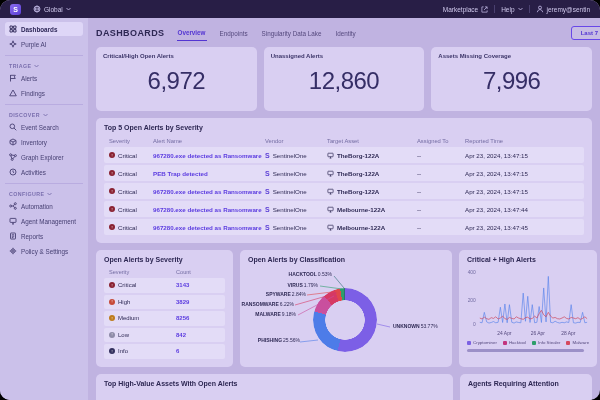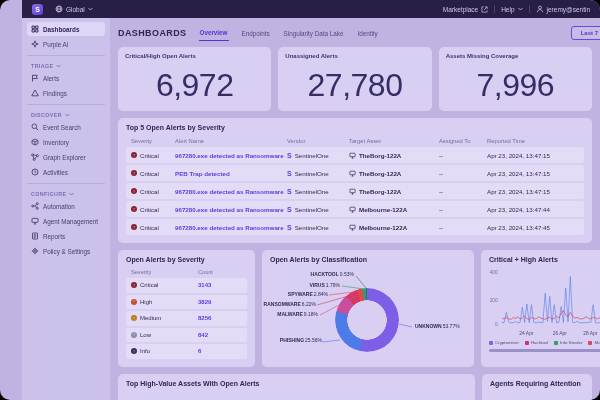--- a/index.html
+++ b/index.html
@@ -1,17 +1,17 @@
 <!DOCTYPE html>
 <html><head>
 <meta charset="utf-8">
 <style>
   html,body{margin:0;padding:0;background:#000;font-family:"Liberation Sans",sans-serif;}
   *{box-sizing:border-box;}
-  .screen{width:600px;height:400px;border-radius:10px;overflow:hidden;background:#c0b3e1;position:relative;padding-left:22px;}
+  .screen{width:600px;height:400px;border-radius:10px;overflow:hidden;background:#c0b3e1;position:relative;}
   
   .topbar{height:18px;background:#281e46;display:flex;align-items:center;justify-content:space-between;padding:0 10px;color:#cfc8ec;font-size:6.5px;}
   .tb-left,.tb-right{display:flex;align-items:center;gap:6px;}
   .logo{width:11px;height:11px;border-radius:3px;background:linear-gradient(140deg,#8b6cf0,#5b3fd6);color:#fff;font-size:7px;font-weight:bold;display:flex;align-items:center;justify-content:center;margin-right:6px;}
   .tb-ic{stroke:#b9b0dd;fill:none;stroke-width:0.9;}
   .tb-div{width:1px;height:8px;background:#4a4070;}
   .tb-item{display:flex;align-items:center;gap:3px;white-space:nowrap;}
   
   .layout{display:flex;height:382px;}
   .sidebar{width:88px;background:#cbc1ea;padding:4px 5px;color:#474073;flex-shrink:0;}
@@ -24,21 +24,21 @@
   
   .page-header{display:flex;align-items:center;gap:12px;height:22px;position:relative;}
   .page-title{font-size:9px;font-weight:bold;color:#2d2753;letter-spacing:.4px;}
   .tab{font-size:6.3px;color:#55497e;padding:4px 1px;white-space:nowrap;}
   .tab.active{color:#5335d2;font-weight:bold;border-bottom:1.5px solid #5335d2;}
   .time-btn{position:absolute;right:-16px;top:4px;border:1px solid #6847e8;color:#5335d2;font-size:6px;font-weight:bold;padding:3px 9px;border-radius:3px;background:rgba(255,255,255,.12);white-space:nowrap;}
   
   .kpis{display:flex;gap:7px;margin-top:3px;}
   .kpi{flex:1;background:#d9cff2;border-radius:5px;height:64px;padding:6px 7px;}
   .kpi-label{font-size:6px;font-weight:bold;color:#3b3468;}
-  .kpi-value{font-size:32px;color:#352e66;text-align:center;margin-top:8px;letter-spacing:-.5px;}
+  .kpi-value{font-size:24px;color:#352e66;text-align:center;margin-top:8px;letter-spacing:-.5px;}
   
   .card{background:#d9cff2;border-radius:5px;padding:6px 8px;}
   .card-title{font-size:7px;font-weight:bold;color:#2d2753;}
   .table-card{margin-top:7px;}
   .tgrid{display:grid;grid-template-columns:44px 112px 62px 90px 48px 1fr;align-items:center;padding:0 5px;}
   .thead{font-size:5.8px;color:#746da3;height:13px;margin-top:3px;}
   .trow{background:#e3dcf7;border-radius:2px;height:16px;margin-bottom:2px;font-size:6.2px;color:#2f2a55;}
   .cell{display:flex;align-items:center;gap:3px;overflow:hidden;white-space:nowrap;}
   .sev-dot{width:6px;height:6px;border-radius:50%;color:#fff;font-size:4px;display:flex;align-items:center;justify-content:center;flex-shrink:0;}
   .alert-link{color:#5b3be0;font-weight:bold;}
@@ -237,21 +237,21 @@
         <button class="time-btn">Last 7</button>
       </div>
 
       <div class="kpis">
         <div class="kpi">
           <div class="kpi-label">Critical/High Open Alerts</div>
           <div class="kpi-value">6,972</div>
         </div>
         <div class="kpi">
           <div class="kpi-label">Unassigned Alerts</div>
-          <div class="kpi-value">27,780</div>
+          <div class="kpi-value">12,860</div>
         </div>
         <div class="kpi">
           <div class="kpi-label">Assets Missing Coverage</div>
           <div class="kpi-value">7,996</div>
         </div>
       </div>
 
       <div class="card table-card">
         <div class="card-title">Top 5 Open Alerts by Severity</div>
         <div class="tgrid thead">

